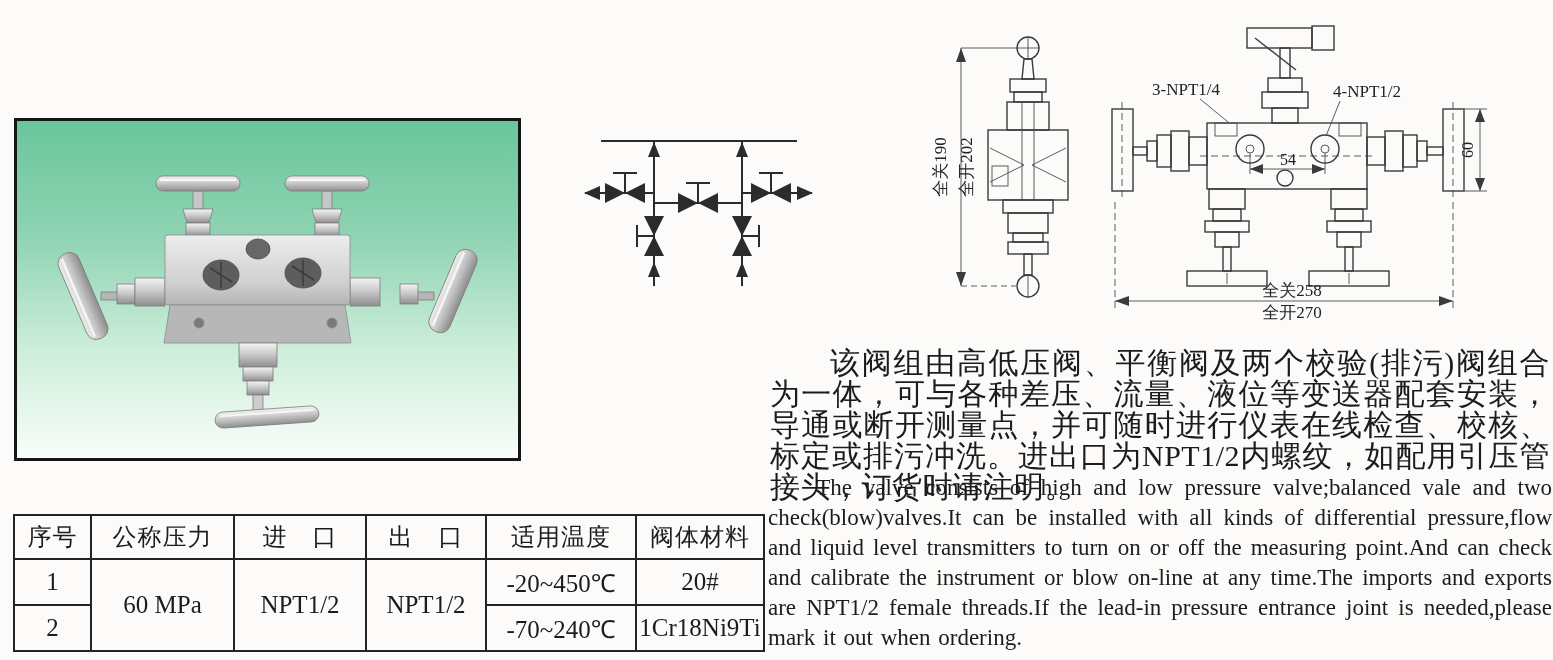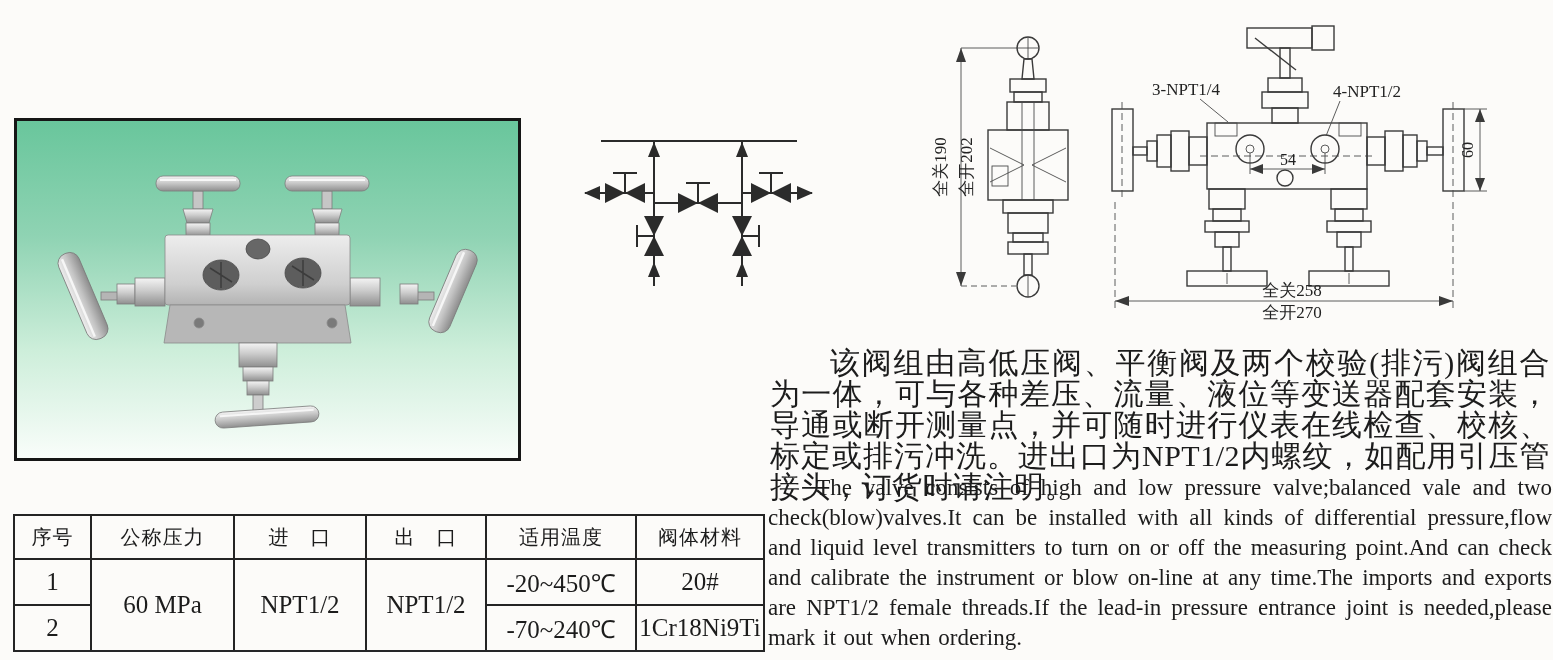--- a/index.html
+++ b/index.html
@@ -61,21 +61,21 @@
     table-layout:fixed;
   }
   .spec-table td, .spec-table th {
     border:2px solid #242424;
     text-align:center; vertical-align:middle;
     font-weight:normal;
     font-size:25px;
     font-family:"Liberation Serif",serif;
     padding:0;
   }
-  .spec-table th { font-size:20px; letter-spacing:1px; }
+  .spec-table th { font-size:24px; letter-spacing:1px; }
   .spec-table .c0{width:77px;} .spec-table .c1{width:143px;margin-top:32px;}
   .spec-table .c2{width:132px;} .spec-table .c3{width:120px;}
   .spec-table .c4{width:150px;} .spec-table .c5{width:128px;}
   .spec-table .hrow{height:44px;} .spec-table .drow{height:46px;}
 </style>
 </head>
 <body>
 
 <div class="abs photo-frame">
   <svg viewBox="0 0 501 337">

